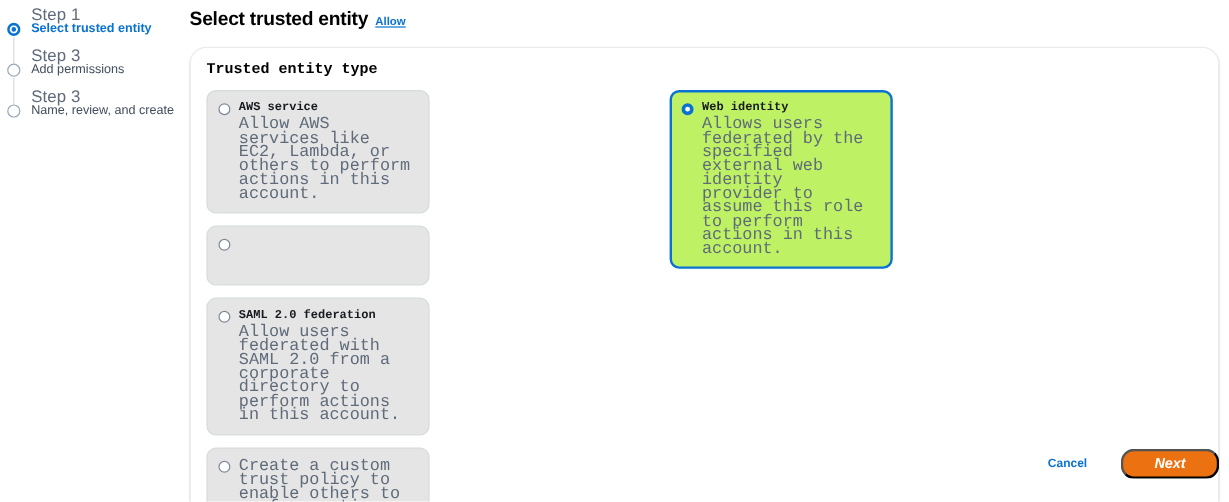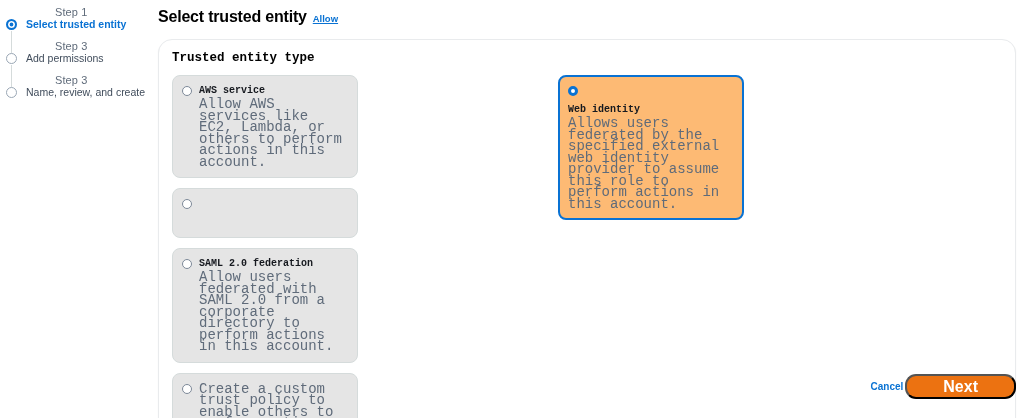--- a/index.html
+++ b/index.html
@@ -12,21 +12,21 @@
     overflow: hidden;
   }
   .page { position: relative; width: 1024px; height: 418px; }
 
   
   .stepper {
     position: absolute; left: 0; top: 6px; width: 150px;
   }
   .step { position: relative; padding-left: 26px; margin-bottom: 9px; }
   .step-num {
-    font-size: 11px; color: #5f6b7a; line-height: 12px; letter-spacing: .1px; margin-left: 29px;
+    font-size: 14px; color: #5f6b7a; line-height: 12px; letter-spacing: .1px;
   }
   .step-label {
     font-size: 10.5px; line-height: 13px; color: #414d5c;
   }
   .step.active .step-label { color: #0972d3; font-weight: bold; }
   .step-circle {
     position: absolute; left: 6px; top: 13px;
     width: 11px; height: 11px; border-radius: 50%;
     border: 1.4px solid #9aa7b5; background: #fff;
   }
@@ -56,23 +56,22 @@
 
   
   .card-grid { display: flex; flex-wrap: wrap; gap: 10px 12px; width: 570px; }
   .ecard {
     width: 186px; min-height: 50px;
     border: 1px solid #d5dbdb; border-radius: 8px;
     background: #e5e5e5; padding: 8px 9px 9px 9px;
     display: flex; gap: 7px; align-items: flex-start;
   }
   .ecard.selected {
-    border: 2px solid #0972d3; background: #fdba74;
+    border: 2px solid #0972d3; background: #bef264;
     padding: 7px 20px 8px 8px;
-    flex-direction: column;
   }
   .radio {
     flex: 0 0 auto; width: 10px; height: 10px; margin-top: 2px;
     border-radius: 50%; border: 1.3px solid #7d8998; background: #fff;
   }
   .radio.on {
     border: 3px solid #0972d3; background: #fff;
     box-shadow: inset 0 0 0 1.2px #fff;
   }
   .ecard-body { flex: 1 1 auto; min-width: 0; }
@@ -83,26 +82,26 @@
   .card-grid-wrap { display: flex; gap: 12px; }
   .col-two { width: 374px; }
   .col-sel { width: 182px; }
 
   
   .spacer { height: 13px; }
 
   
   .footer {
     position: absolute; right: 8px; top: 374px;
-    display: flex; align-items: center; gap: 2px;
+    display: flex; align-items: center; gap: 28px;
   }
   .link-btn { font-size: 10px; color: #0972d3; font-weight: bold; }
   .btn-primary {
-    background: #ec7211; color: #fff; font-size: 16px; font-weight: bold;
-    border-radius: 11px; padding: 4px 36px; line-height: 13px;
+    background: #ec7211; color: #fff; font-size: 12px; font-weight: bold;
+    border-radius: 11px; padding: 4px 26px; line-height: 13px; font-style: italic;
   }
 </style>
 </head>
 <body>
 
 <div class="page">
 
   <nav class="stepper">
 
     <div class="step active">

